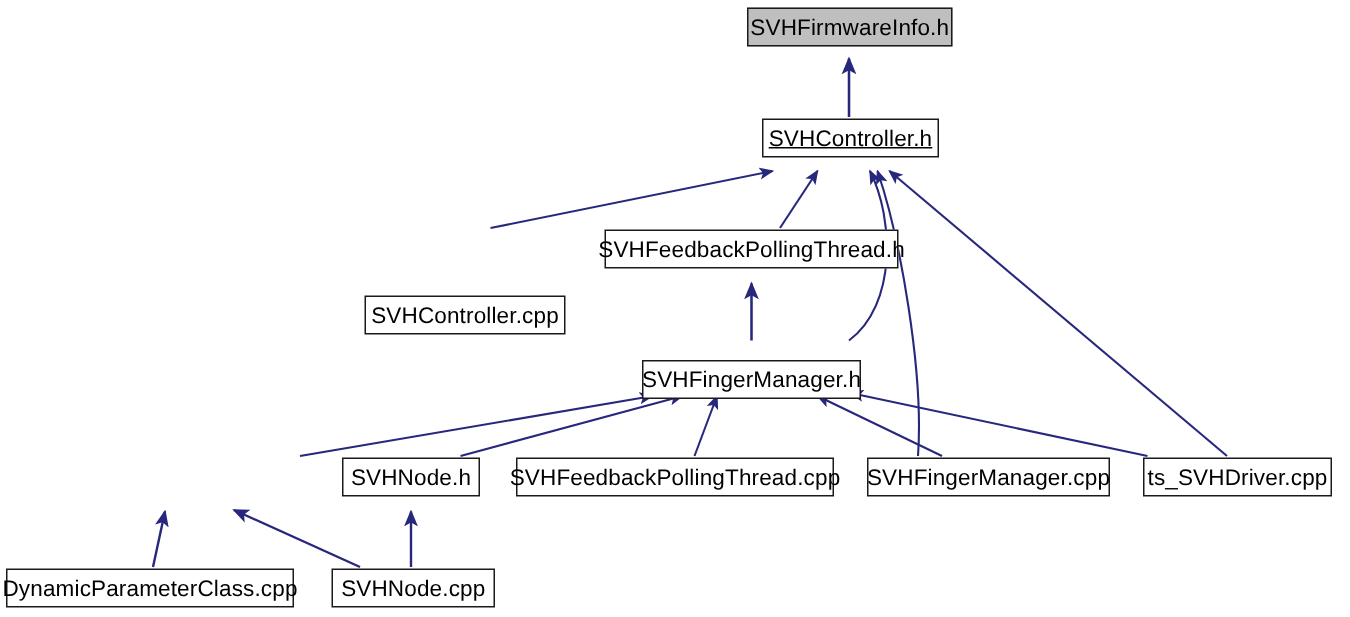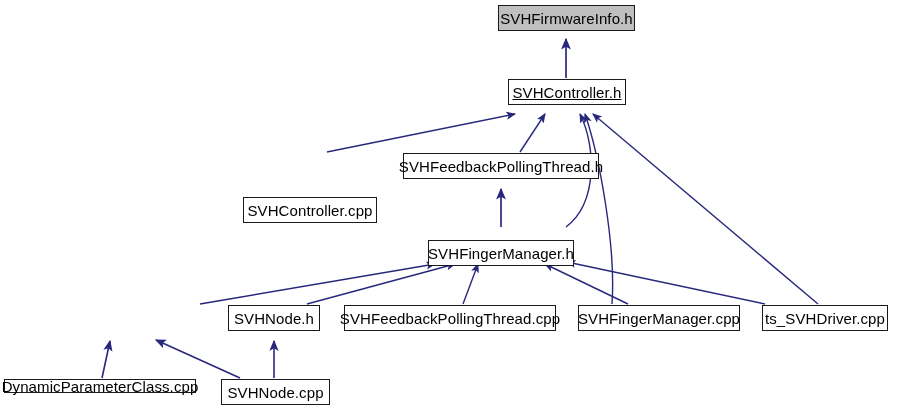--- a/index.html
+++ b/index.html
@@ -118,21 +118,21 @@
   </div>
 
   <div class="node" style="left:578px; top:305px; width:162px; height:26px;">
     <span class="node-label">SVHFingerManager.cpp</span>
   </div>
 
   <div class="node" style="left:762px; top:305px; width:126px; height:26px;">
     <span class="node-label">ts_SVHDriver.cpp</span>
   </div>
 
-  <div class="node" style="left:4px; top:379px; width:192px; height:14px;">
+  <div class="node" style="left:4px; top:379px; width:192px; height:26px;">
     <span class="node-label">DynamicParameterClass.cpp</span>
   </div>
 
   <div class="node" style="left:221px; top:379px; width:109px; height:26px;">
     <span class="node-label">SVHNode.cpp</span>
   </div>
 
 </div>
 
 </body></html>

